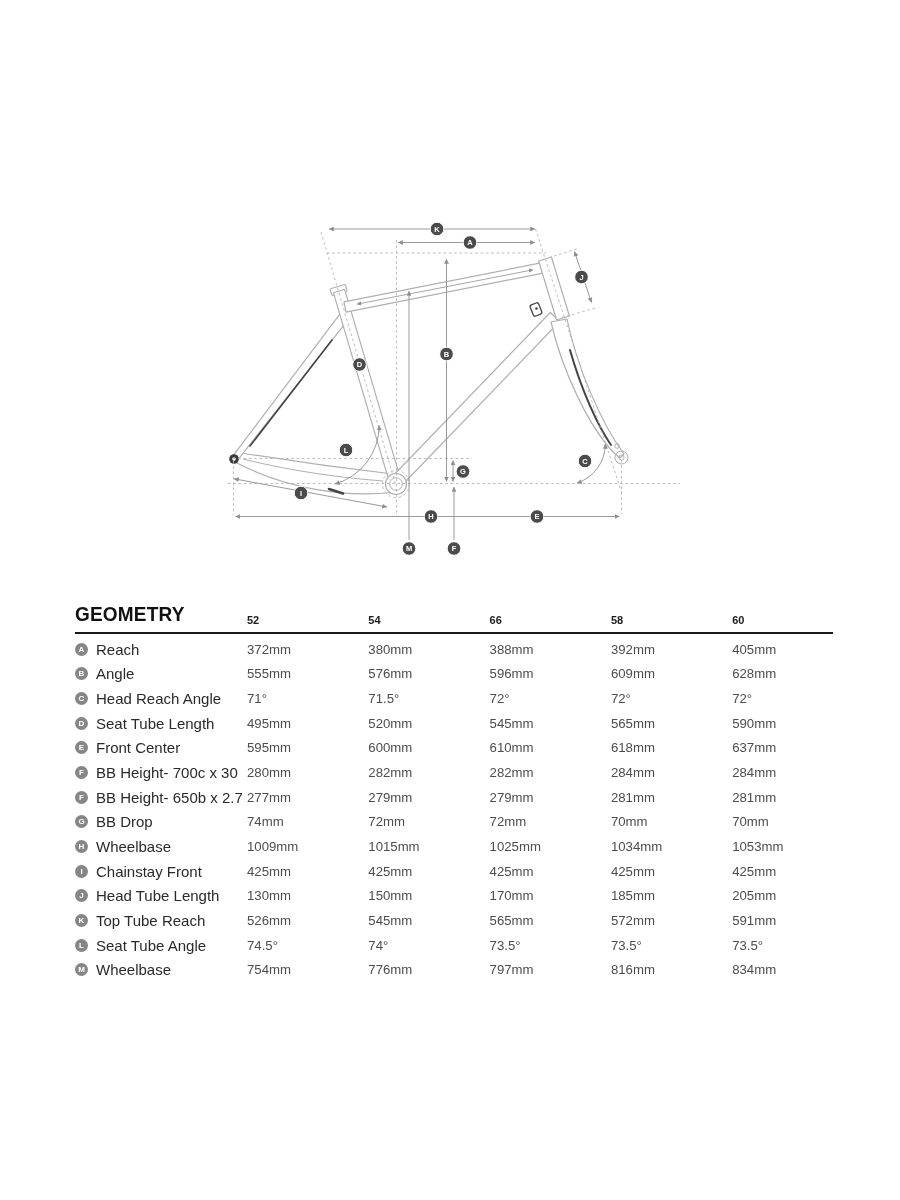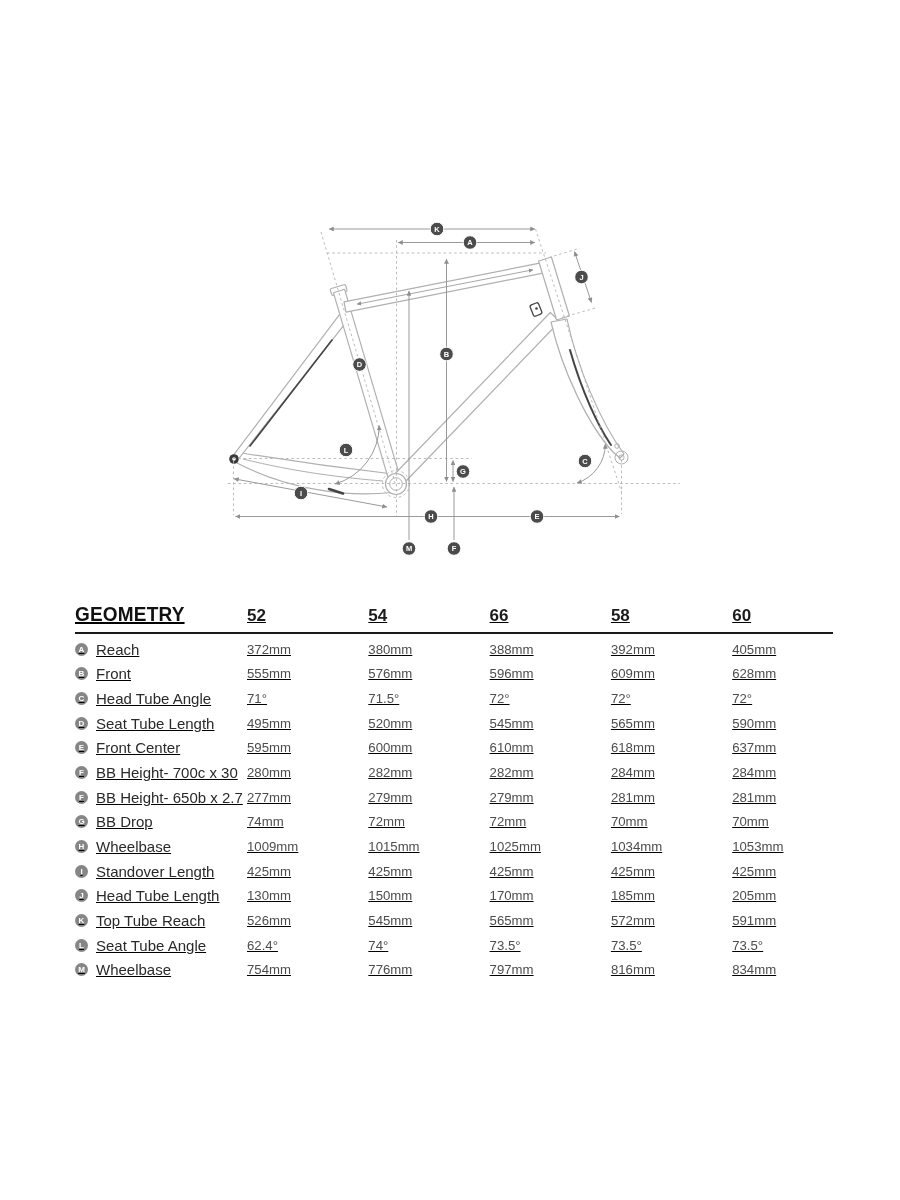--- a/index.html
+++ b/index.html
@@ -9,25 +9,25 @@
   .diagram{position:absolute;left:0;top:0;width:900px;height:580px;}
   .fr{fill:#fff;stroke:var(--c-frame,#b0b0b0);stroke-width:1.2;stroke-linejoin:round;}
   .frl{fill:none;stroke:var(--c-frame,#b0b0b0);stroke-width:1;}
   .dkl{fill:none;stroke:var(--c-dark,#454545);stroke-linecap:round;}
   .dash{fill:none;stroke:var(--c-dash,#b3b3b3);stroke-width:0.9;stroke-dasharray:2.5 2.8;}
   .dim{fill:none;stroke:var(--c-dim,#8f8f8f);stroke-width:0.9;}
   .dim.thin{stroke-width:0.8;}
   .badge circle{fill:var(--c-badge,#4b4b4b);stroke:#fff;stroke-width:1;}
   .badge text{fill:#fff;font:700 7.5px "Liberation Sans","DejaVu Sans",sans-serif;text-anchor:middle;}
   
-  .geo-table{position:absolute;left:75px;top:594px;width:790px;text-decoration:underline;}
+  .geo-table{position:absolute;left:75px;top:594px;width:790px;}
   .geo-head{display:grid;grid-template-columns:172px repeat(5,121.3px);align-items:end;height:32px;}
   .geo-title{font-size:20px;font-weight:700;color:#111;letter-spacing:.2px;
              transform:scaleX(.95);transform-origin:left bottom;}
-  .geo-size{font-size:17px;font-weight:700;color:#1c1c1c;}
+  .geo-size{font-size:11px;font-weight:700;color:#1c1c1c;}
   .geo-rule{width:758px;height:2px;background:var(--c-rule,#1a1a1a);margin-top:6px;}
   .geo-rows{margin-top:3px;}
   .geo-row{display:grid;grid-template-columns:172px repeat(5,121.3px);height:24.65px;align-items:center;}
   .geo-label-cell{display:flex;align-items:center;gap:8px;}
   .geo-badge{flex:0 0 13px;width:13px;height:13px;border-radius:50%;background:var(--c-tbadge,#868686);
              color:#fff;font-size:8px;font-weight:700;line-height:13.5px;text-align:center;}
   .geo-label{font-size:15px;color:var(--c-label,#2a2a2a);}
   .geo-value{font-size:13.2px;color:var(--c-value,#4d4d4d);}
 </style>
 </head>
@@ -182,32 +182,32 @@
           </div>
           <div class="geo-value">372mm</div>
           <div class="geo-value">380mm</div>
           <div class="geo-value">388mm</div>
           <div class="geo-value">392mm</div>
           <div class="geo-value">405mm</div>
         </div>
         <div class="geo-row">
           <div class="geo-label-cell">
             <span class="geo-badge">B</span>
-            <span class="geo-label">Front</span>
+            <span class="geo-label">Angle</span>
           </div>
           <div class="geo-value">555mm</div>
           <div class="geo-value">576mm</div>
           <div class="geo-value">596mm</div>
           <div class="geo-value">609mm</div>
           <div class="geo-value">628mm</div>
         </div>
         <div class="geo-row">
           <div class="geo-label-cell">
             <span class="geo-badge">C</span>
-            <span class="geo-label">Head Tube Angle</span>
+            <span class="geo-label">Head Reach Angle</span>
           </div>
           <div class="geo-value">71°</div>
           <div class="geo-value">71.5°</div>
           <div class="geo-value">72°</div>
           <div class="geo-value">72°</div>
           <div class="geo-value">72°</div>
         </div>
         <div class="geo-row">
           <div class="geo-label-cell">
             <span class="geo-badge">D</span>
@@ -270,21 +270,21 @@
           </div>
           <div class="geo-value">1009mm</div>
           <div class="geo-value">1015mm</div>
           <div class="geo-value">1025mm</div>
           <div class="geo-value">1034mm</div>
           <div class="geo-value">1053mm</div>
         </div>
         <div class="geo-row">
           <div class="geo-label-cell">
             <span class="geo-badge">I</span>
-            <span class="geo-label">Standover Length</span>
+            <span class="geo-label">Chainstay Front</span>
           </div>
           <div class="geo-value">425mm</div>
           <div class="geo-value">425mm</div>
           <div class="geo-value">425mm</div>
           <div class="geo-value">425mm</div>
           <div class="geo-value">425mm</div>
         </div>
         <div class="geo-row">
           <div class="geo-label-cell">
             <span class="geo-badge">J</span>
@@ -305,21 +305,21 @@
           <div class="geo-value">545mm</div>
           <div class="geo-value">565mm</div>
           <div class="geo-value">572mm</div>
           <div class="geo-value">591mm</div>
         </div>
         <div class="geo-row">
           <div class="geo-label-cell">
             <span class="geo-badge">L</span>
             <span class="geo-label">Seat Tube Angle</span>
           </div>
-          <div class="geo-value">62.4°</div>
+          <div class="geo-value">74.5°</div>
           <div class="geo-value">74°</div>
           <div class="geo-value">73.5°</div>
           <div class="geo-value">73.5°</div>
           <div class="geo-value">73.5°</div>
         </div>
         <div class="geo-row">
           <div class="geo-label-cell">
             <span class="geo-badge">M</span>
             <span class="geo-label">Wheelbase</span>
           </div>

